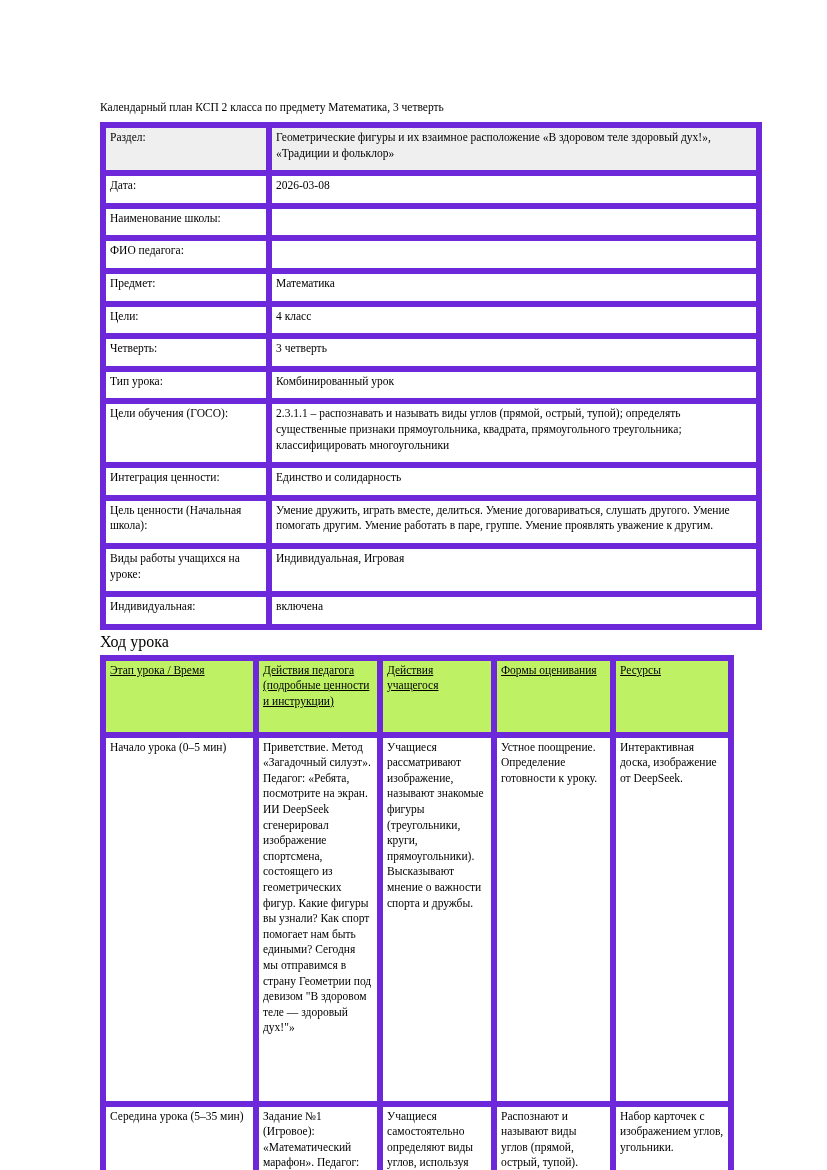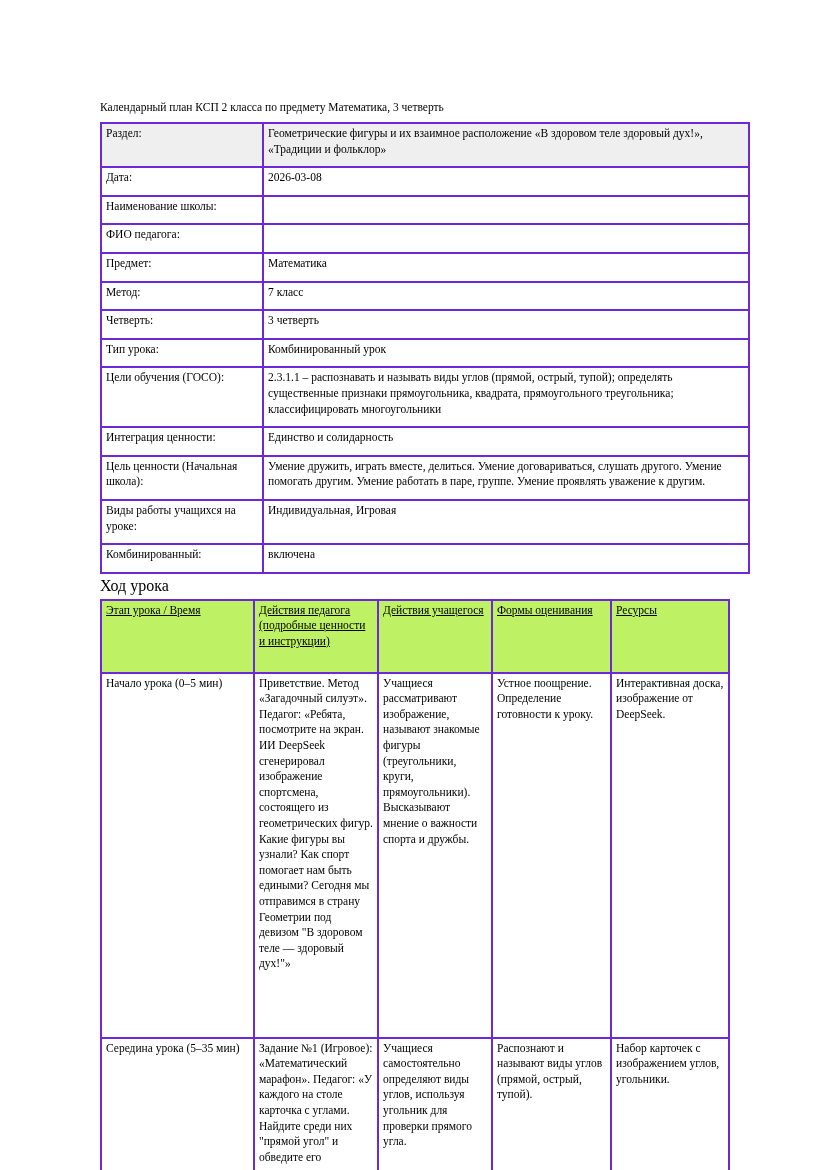--- a/index.html
+++ b/index.html
@@ -26,21 +26,21 @@
     line-height: 15px;
     margin: 0 0 7px 0;
     white-space: nowrap;
   }
   table {
     border-collapse: collapse;
     width: 628px;
     table-layout: fixed;
   }
   table td {
-    border: 2px solid #6d28d9;
+    border: 6px solid #6d28d9;
     vertical-align: top;
     padding: 2px 4px 9px 4px;
     font-size: 11.5px;
     line-height: 15.6px;
     word-wrap: break-word;
     overflow-wrap: break-word;
     hyphens: none;
   }
   
   .info-table td.k { width: 152px; }
@@ -87,22 +87,22 @@
       </tr>
       <tr>
         <td class="k">ФИО педагога:</td>
         <td class="v"></td>
       </tr>
       <tr>
         <td class="k">Предмет:</td>
         <td class="v">Математика</td>
       </tr>
       <tr>
-        <td class="k">Метод:</td>
-        <td class="v">7 класс</td>
+        <td class="k">Цели:</td>
+        <td class="v">4 класс</td>
       </tr>
       <tr>
         <td class="k">Четверть:</td>
         <td class="v">3 четверть</td>
       </tr>
       <tr>
         <td class="k">Тип урока:</td>
         <td class="v">Комбинированный урок</td>
       </tr>
       <tr>
@@ -115,21 +115,21 @@
       </tr>
       <tr>
         <td class="k">Цель ценности (Начальная школа):</td>
         <td class="v">Умение дружить, играть вместе, делиться. Умение договариваться, слушать другого. Умение помогать другим. Умение работать в паре, группе. Умение проявлять уважение к другим.</td>
       </tr>
       <tr>
         <td class="k">Виды работы учащихся на уроке:</td>
         <td class="v">Индивидуальная, Игровая</td>
       </tr>
       <tr>
-        <td class="k">Комбинированный:</td>
+        <td class="k">Индивидуальная:</td>
         <td class="v">включена</td>
       </tr>
     </tbody>
   </table>
 
   <p class="section-label">Ход урока</p>
 
   <table class="flow-table">
     <colgroup>
       <col class="c0">

